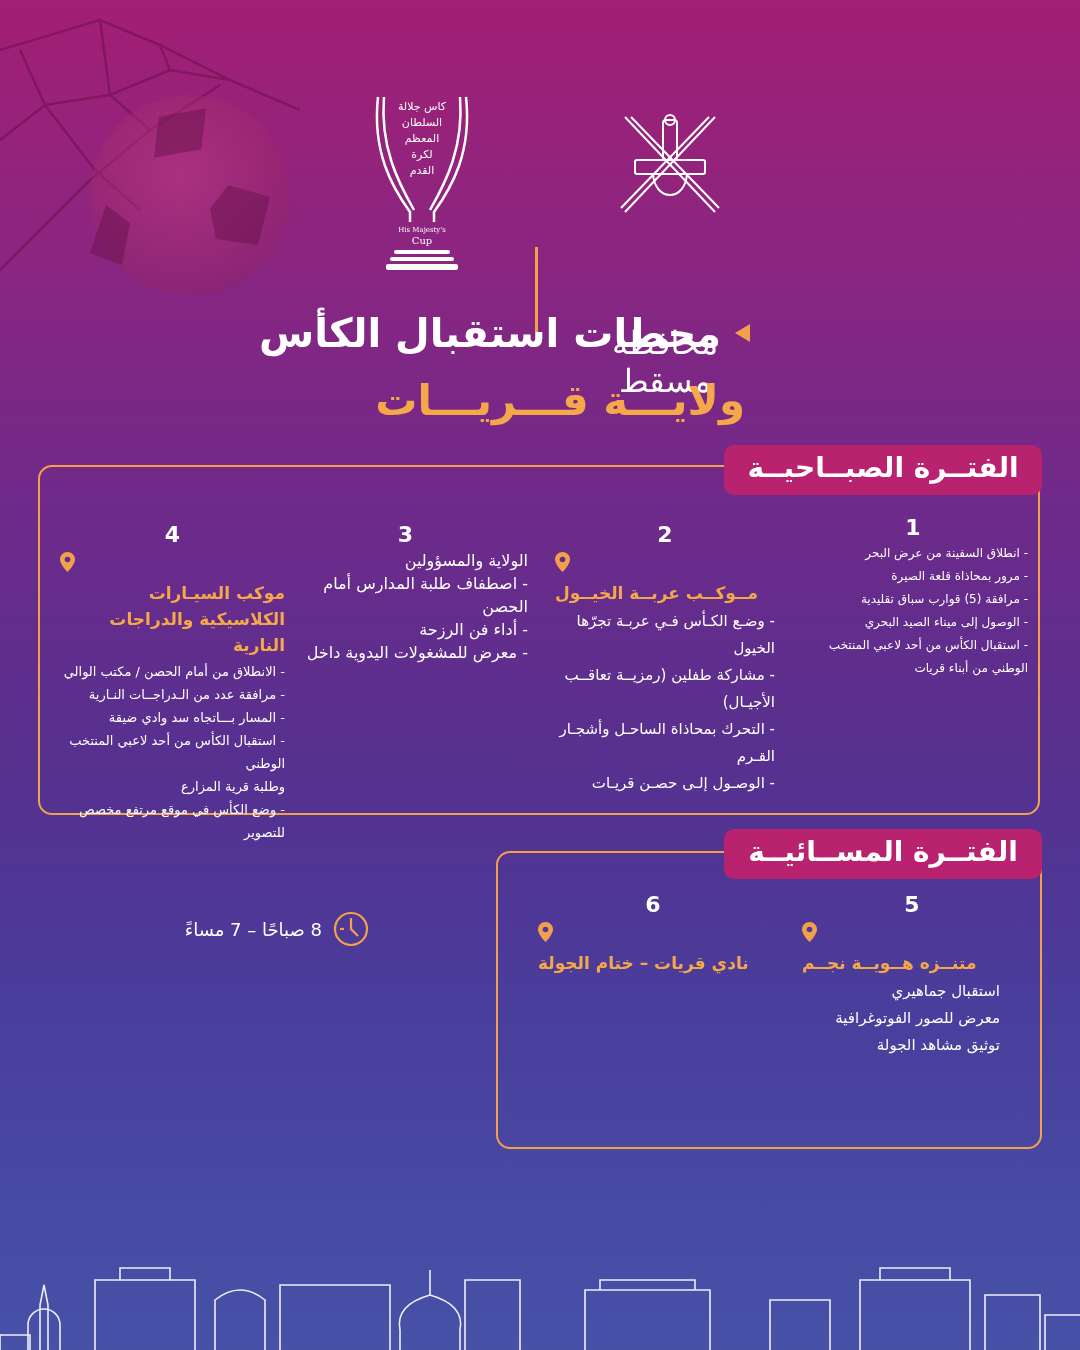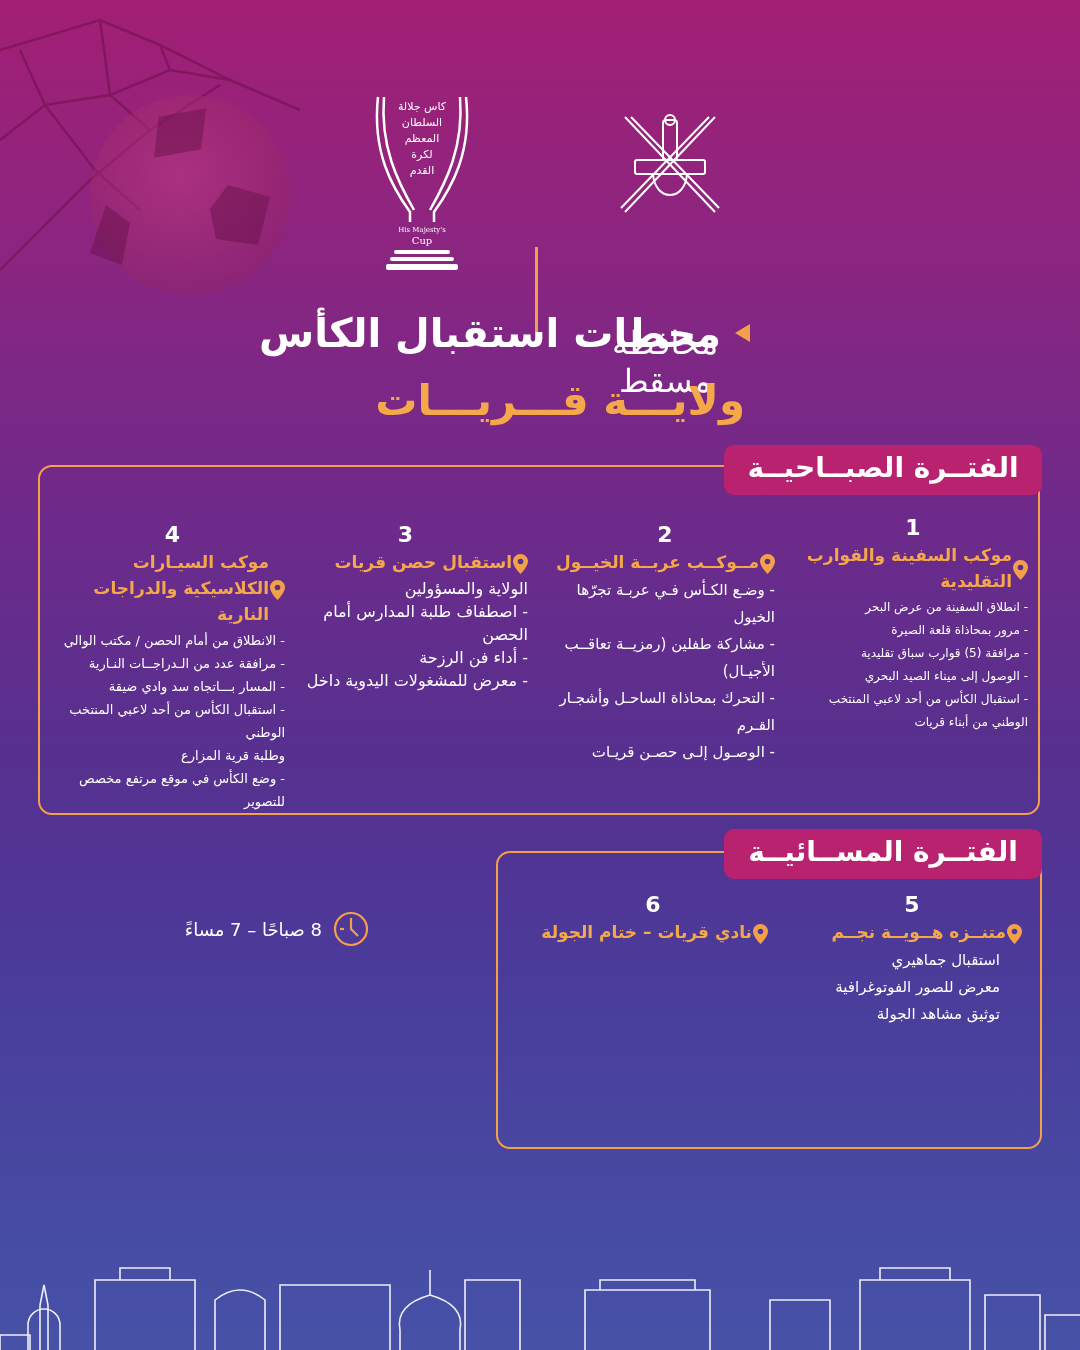--- a/index.html
+++ b/index.html
@@ -49,21 +49,21 @@
   .evening-box { left:496px; top:851px; width:546px; height:298px; }
   .section-tag {
     position:absolute; background:#b8226e; color:#fff; font-weight:bold;
     font-size:28px; border-radius:10px; padding:6px 18px; white-space:nowrap; letter-spacing:1px;
   }
   .morning-tag { left:724px; top:445px; width:318px; height:50px; text-align:center; }
   .evening-tag { left:724px; top:829px; width:318px; height:50px; text-align:center; }
 
   .station { position:absolute; text-align:right; }
   .st-num { text-align:center; font-size:22px; font-weight:bold; color:#fff; margin-bottom:2px; }
-  .st-head { display:flex; align-items:center; gap:1px; color:#f5a84a; font-weight:bold; font-size:17px; line-height:26px; }
+  .st-head { display:flex; align-items:flex-end; gap:8px; color:#f5a84a; font-weight:bold; font-size:17px; line-height:26px;flex-direction:column; }
   .pin { flex:0 0 auto; width:15px; height:20px; margin-top:3px; }
   .st-items { list-style:none; font-size:15px; line-height:23px; color:#fff; margin-top:2px; }
   .st-items.small { font-size:13px; line-height:23px; }
 
   
   .info { position:absolute; left:160px; top:910px; width:210px; }
   .info-row { display:flex; align-items:center; gap:10px; font-size:18px; color:#fff; margin-bottom:30px; direction:rtl; }
   .info-row .ico { width:38px; height:38px; flex:0 0 auto; }
 
   .skyline { position:absolute; left:0; bottom:0; width:1080px; height:110px; }
@@ -133,27 +133,20 @@
   <div class="title-arrow"></div>
   <div class="title-main">محطات استقبال الكأس</div>
 </div>
 <div class="title-sub">ولايـــة قـــريـــات</div>
 
 <div class="section-box morning-box"></div>
 <div class="section-tag morning-tag">الفتــرة الصبــاحيــة</div>
 
 <div class="station" style="right:52px; top:515px; width:230px;">
   <div class="st-num">1</div>
-  <div class="st-head">
-    <svg class="pin" viewBox="0 0 15 20">
-        <path d="M7.5 0C3.4 0 0 3.3 0 7.4 0 12.5 7.5 20 7.5 20S15 12.5 15 7.4C15 3.3 11.6 0 7.5 0z" fill="#f3a04b"></path>
-        <circle cx="7.5" cy="7.5" r="2.8" fill="#5a2f8e"></circle>
-      </svg>
-    <span>موكب السفينة والقوارب التقليدية</span>
-  </div>
   <ul class="st-items" style="font-size:12px;">
     <li>- انطلاق السفينة من عرض البحر</li>
     <li>- مرور بمحاذاة قلعة الصيرة</li>
     <li>- مرافقة (5) قوارب سباق تقليدية</li>
     <li>- الوصول إلى ميناء الصيد البحري</li>
     <li>- استقبال الكأس من أحد لاعبي المنتخب</li>
     <li>الوطني من أبناء قريات</li>
   </ul>
 </div>
 
@@ -169,27 +162,20 @@
   <ul class="st-items" style="line-height:27px;">
     <li>- وضـع الكـأس فـي عربـة تجرّها الخيول</li>
     <li>- مشاركة طفلين (رمزيــة تعاقــب الأجيـال)</li>
     <li>- التحرك بمحاذاة الساحـل وأشجـار القـرم</li>
     <li>- الوصـول إلـى حصـن قريـات</li>
   </ul>
 </div>
 
 <div class="station" style="right:552px; top:522px; width:245px;">
   <div class="st-num">3</div>
-  <div class="st-head">
-    <svg class="pin" viewBox="0 0 15 20">
-        <path d="M7.5 0C3.4 0 0 3.3 0 7.4 0 12.5 7.5 20 7.5 20S15 12.5 15 7.4C15 3.3 11.6 0 7.5 0z" fill="#f3a04b"></path>
-        <circle cx="7.5" cy="7.5" r="2.8" fill="#5a2f8e"></circle>
-      </svg>
-    <span>استقبال حصن قريات</span>
-  </div>
   <ul class="st-items" style="font-size:16px;">
     <li>الولاية والمسؤولين</li>
     <li>- اصطفاف طلبة المدارس أمام الحصن</li>
     <li>- أداء فن الرزحة</li>
     <li>- معرض للمشغولات اليدوية داخل</li>
   </ul>
 </div>
 
 <div class="station" style="right:795px; top:522px; width:225px;">
   <div class="st-num">4</div>

